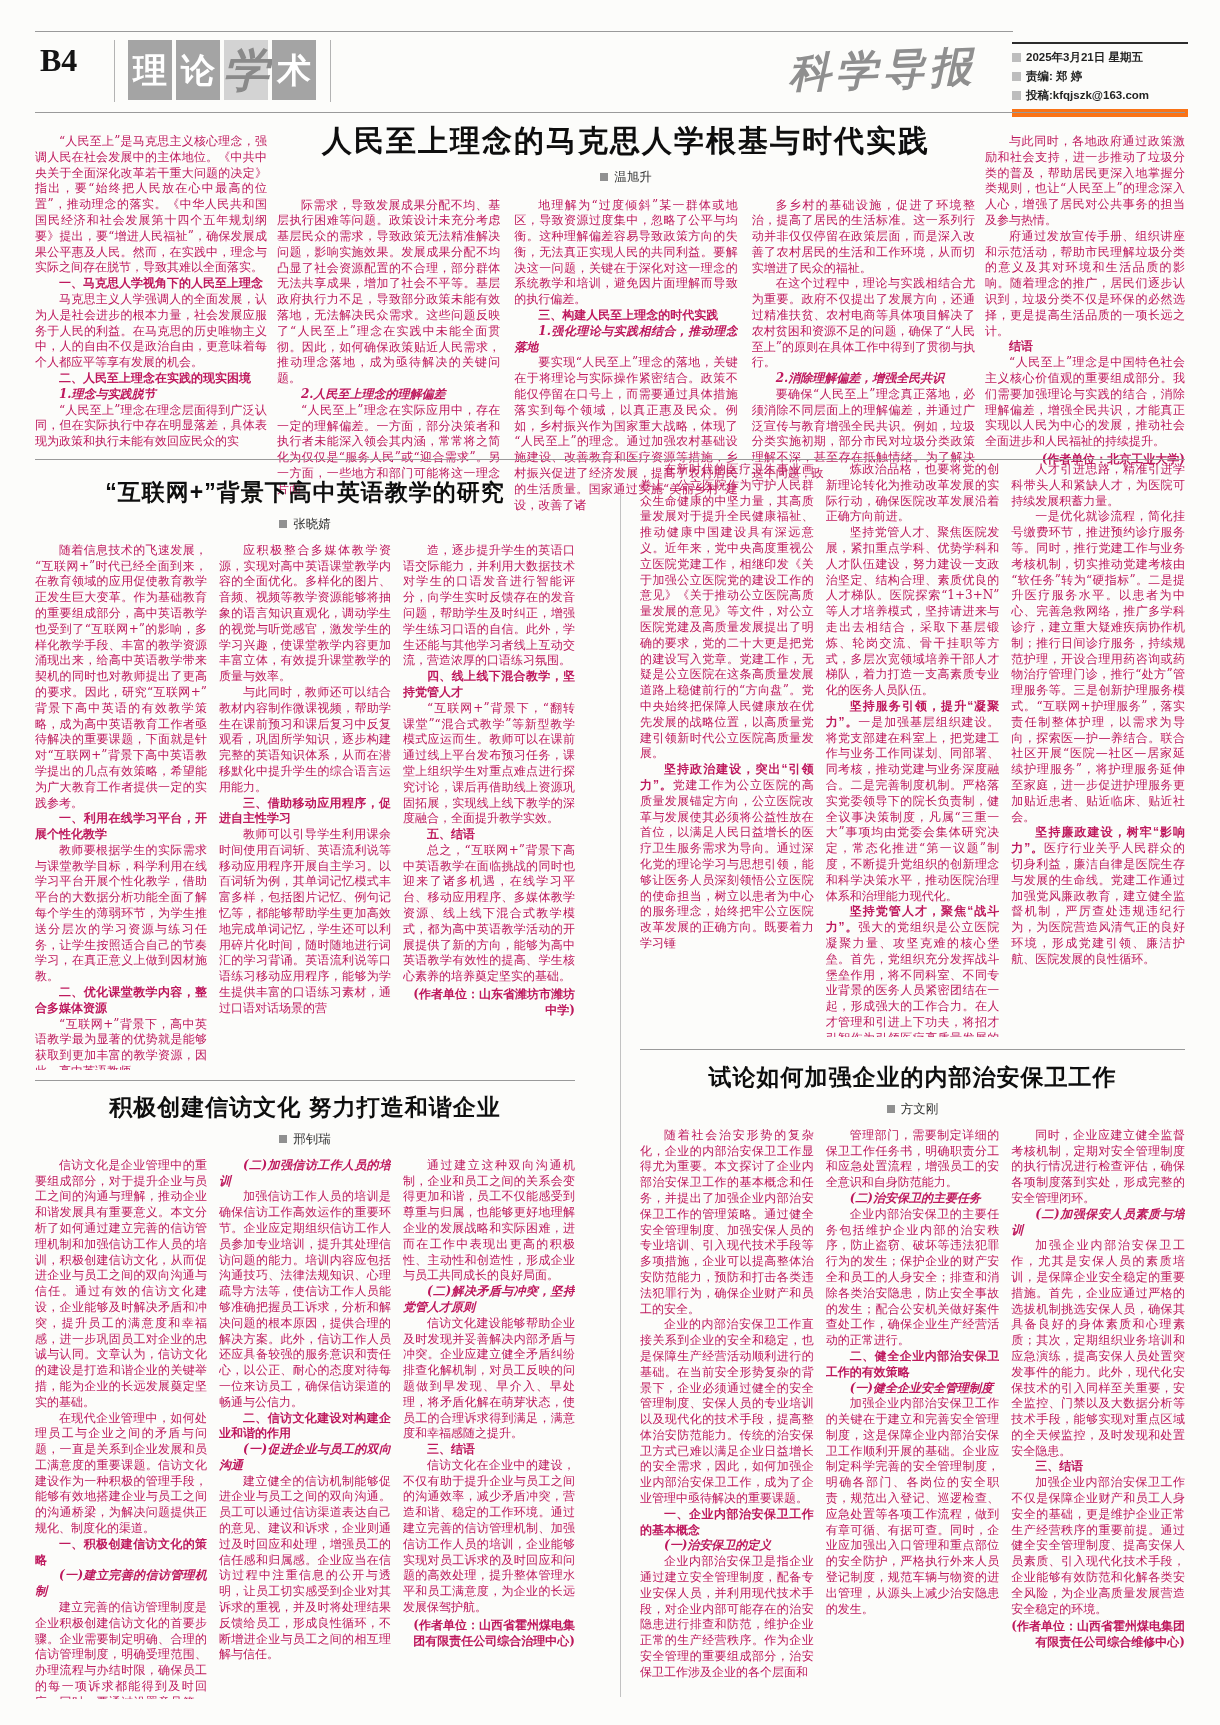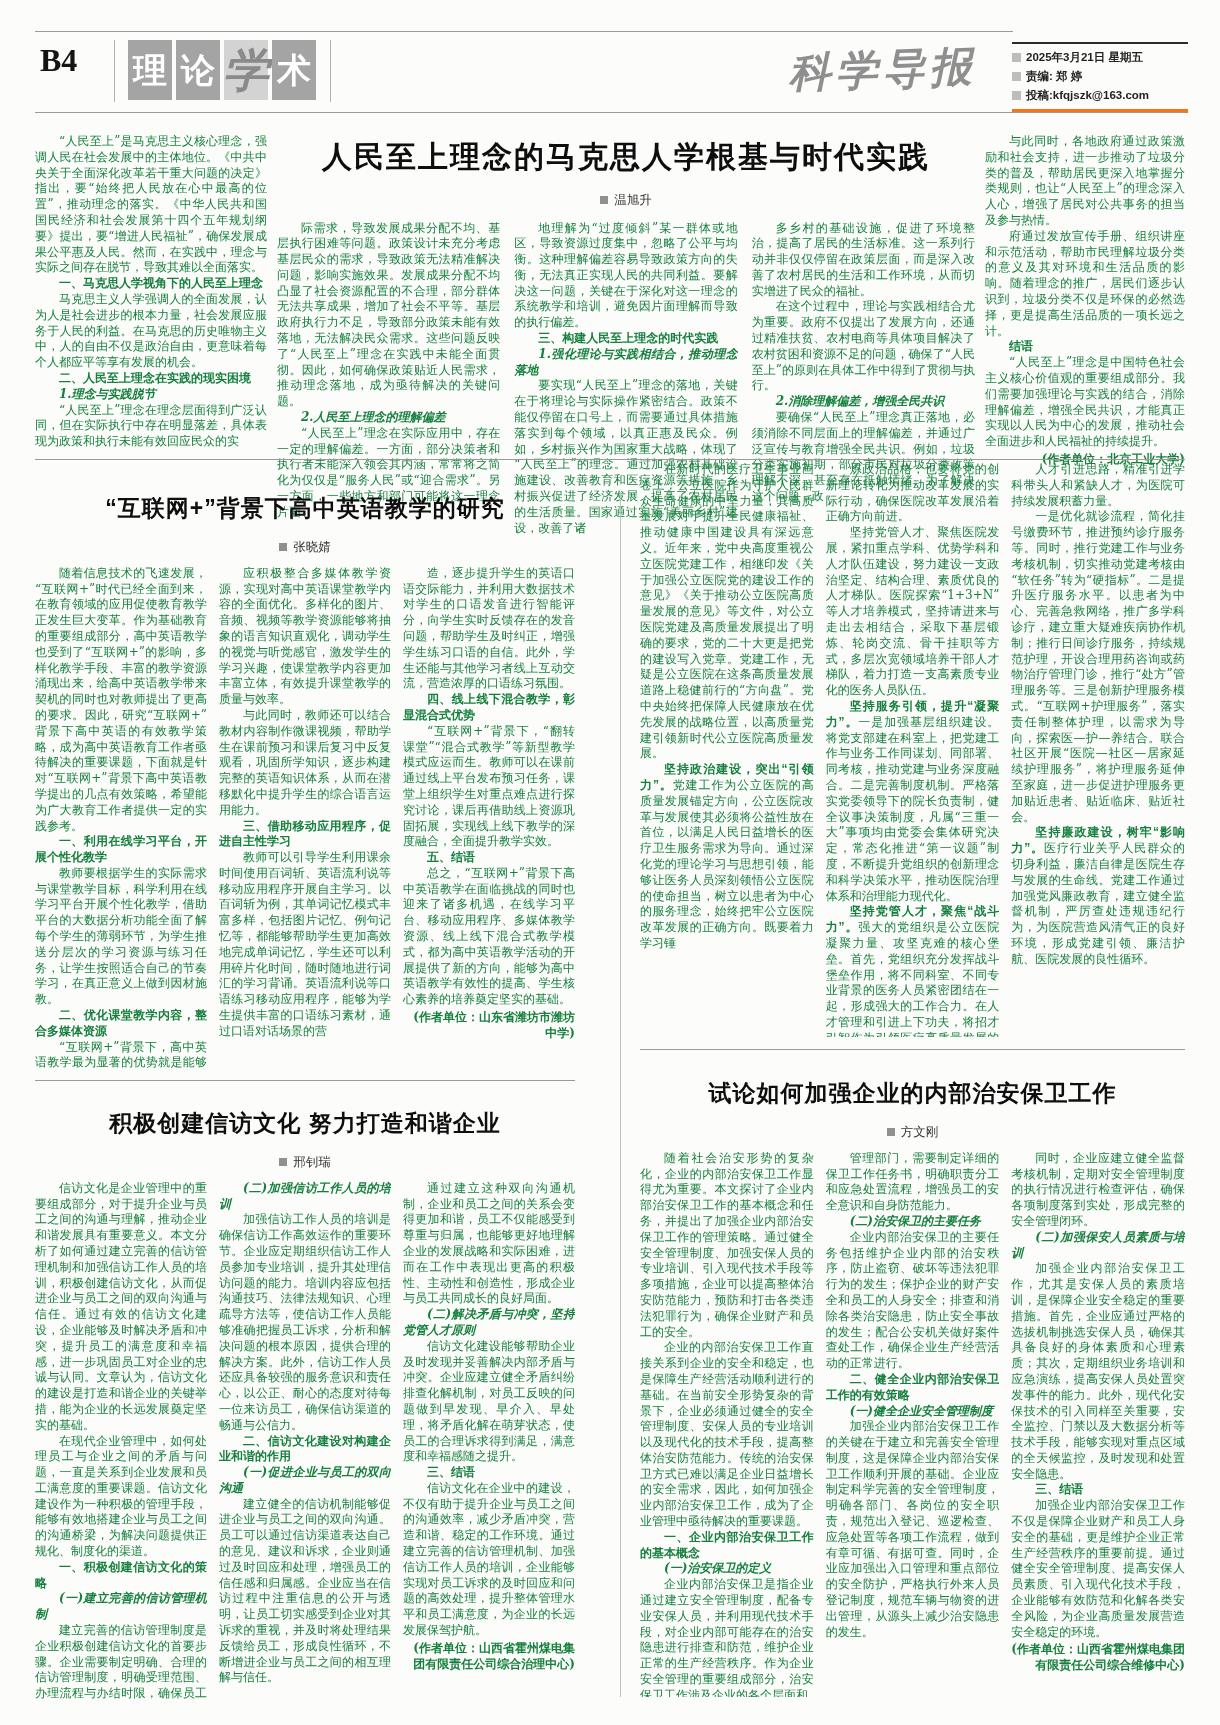--- a/index.html
+++ b/index.html
@@ -14,37 +14,37 @@
   .secboxes{position:absolute;left:128px;top:40px;display:flex;gap:4px;}
   .secbox{width:44px;height:60px;display:flex;align-items:center;justify-content:center;
       background:#a4a4a4;color:#fff;font-family:"Liberation Sans",sans-serif;font-weight:700;
       font-size:34px;line-height:1;}
   .secbox.light{background:#d3d3d3;color:#8a8a8a;font-family:"DejaVu Serif",serif;
       font-style:italic;font-size:46px;overflow:visible;}
   .masthead{position:absolute;left:755px;top:42px;width:255px;text-align:center;
       font-family:"DejaVu Serif",serif;font-style:italic;font-weight:700;font-size:42px;
       letter-spacing:5px;color:#8f8f8f;transform:rotate(-2deg);}
   .infobox{position:absolute;left:1012px;top:42px;width:176px;border-top:2px solid #2c2c2c;
-      border-bottom:4px solid #f97316;padding:6px 0;display:flex;flex-direction:column;gap:4px;}
+      border-bottom:8px solid #f97316;padding:6px 0;display:flex;flex-direction:column;gap:4px;}
   .inforow{display:flex;align-items:center;gap:5px;font-family:"Liberation Sans",sans-serif;
       font-size:11.5px;font-weight:600;color:#222;white-space:nowrap;}
   .sqb{display:inline-block;width:9px;height:9px;background:#bdbdbd;flex:0 0 auto;}
 
   
   .art{position:absolute;}
   .art-head{text-align:center;}
-  .art-title{margin:16px;font-family:"Liberation Sans",sans-serif;font-weight:700;color:#0e0e0e;}
+  .art-title{margin:0;font-family:"Liberation Sans",sans-serif;font-weight:700;color:#0e0e0e;}
   .t1{font-size:30px;letter-spacing:2px;line-height:1.25;}
   .t2{font-size:23px;letter-spacing:1px;line-height:1.25;}
   .byline{display:flex;justify-content:center;align-items:center;gap:6px;margin-top:9px;
       font-size:12.5px;color:#333;}
   .byline .sqb{width:8px;height:8px;background:#909090;}
   .cols{display:grid;}
   .c3{grid-template-columns:repeat(3,1fr);}
-  .col{overflow:hidden;font-size:12px;line-height:15.8px;text-align:justify;color:#15803d;}
+  .col{overflow:hidden;font-size:12px;line-height:15.8px;text-align:justify;color:#be185d;}
   .bp{margin:0;text-indent:2em;}
   .bh{margin:0;text-indent:2em;font-weight:700;font-family:"Liberation Sans",sans-serif;}
   .bk{margin:0;text-indent:2em;font-weight:700;font-style:italic;}
   .bl{font-weight:700;font-family:"Liberation Sans",sans-serif;font-style:normal;}
   .be{margin:2px 0 0;text-align:right;font-weight:700;text-indent:0;}
 
   .a1{left:35px;top:118px;width:1150px;height:338px;display:grid;
       grid-template-columns:232px 1fr 200px;column-gap:10px;}
   .a1 .side{padding-top:16px;}
   .a1-mid{display:flex;flex-direction:column;min-width:0;}
@@ -159,21 +159,21 @@
           <p class="bp">“互联网+”背景下，高中英语教学最为显著的优势就是能够获取到更加丰富的教学资源，因此，高中英语教师</p>
         </div>
       <div class="col">
           <p class="bp">应积极整合多媒体教学资源，实现对高中英语课堂教学内容的全面优化。多样化的图片、音频、视频等教学资源能够将抽象的语言知识直观化，调动学生的视觉与听觉感官，激发学生的学习兴趣，使课堂教学内容更加丰富立体，有效提升课堂教学的质量与效率。</p>
           <p class="bp">与此同时，教师还可以结合教材内容制作微课视频，帮助学生在课前预习和课后复习中反复观看，巩固所学知识，逐步构建完整的英语知识体系，从而在潜移默化中提升学生的综合语言运用能力。</p>
           <p class="bh">三、借助移动应用程序，促进自主性学习</p>
           <p class="bp">教师可以引导学生利用课余时间使用百词斩、英语流利说等移动应用程序开展自主学习。以百词斩为例，其单词记忆模式丰富多样，包括图片记忆、例句记忆等，都能够帮助学生更加高效地完成单词记忆，学生还可以利用碎片化时间，随时随地进行词汇的学习背诵。英语流利说等口语练习移动应用程序，能够为学生提供丰富的口语练习素材，通过口语对话场景的营</p>
         </div>
       <div class="col">
           <p class="bp">造，逐步提升学生的英语口语交际能力，并利用大数据技术对学生的口语发音进行智能评分，向学生实时反馈存在的发音问题，帮助学生及时纠正，增强学生练习口语的自信。此外，学生还能与其他学习者线上互动交流，营造浓厚的口语练习氛围。</p>
-          <p class="bh">四、线上线下混合教学，彰显混合式优势</p>
+          <p class="bh">四、线上线下混合教学，坚持党管人才</p>
           <p class="bp">“互联网+”背景下，“翻转课堂”“混合式教学”等新型教学模式应运而生。教师可以在课前通过线上平台发布预习任务，课堂上组织学生对重点难点进行探究讨论，课后再借助线上资源巩固拓展，实现线上线下教学的深度融合，全面提升教学实效。</p>
           <p class="bh">五、结语</p>
           <p class="bp">总之，“互联网+”背景下高中英语教学在面临挑战的同时也迎来了诸多机遇，在线学习平台、移动应用程序、多媒体教学资源、线上线下混合式教学模式，都为高中英语教学活动的开展提供了新的方向，能够为高中英语教学有效性的提高、学生核心素养的培养奠定坚实的基础。</p>
           <p class="be">(作者单位：山东省潍坊市潍坊中学)</p>
         </div>
     </div>
   </section>
 
   <section class="art artv a3">
     <div class="cols c3">

